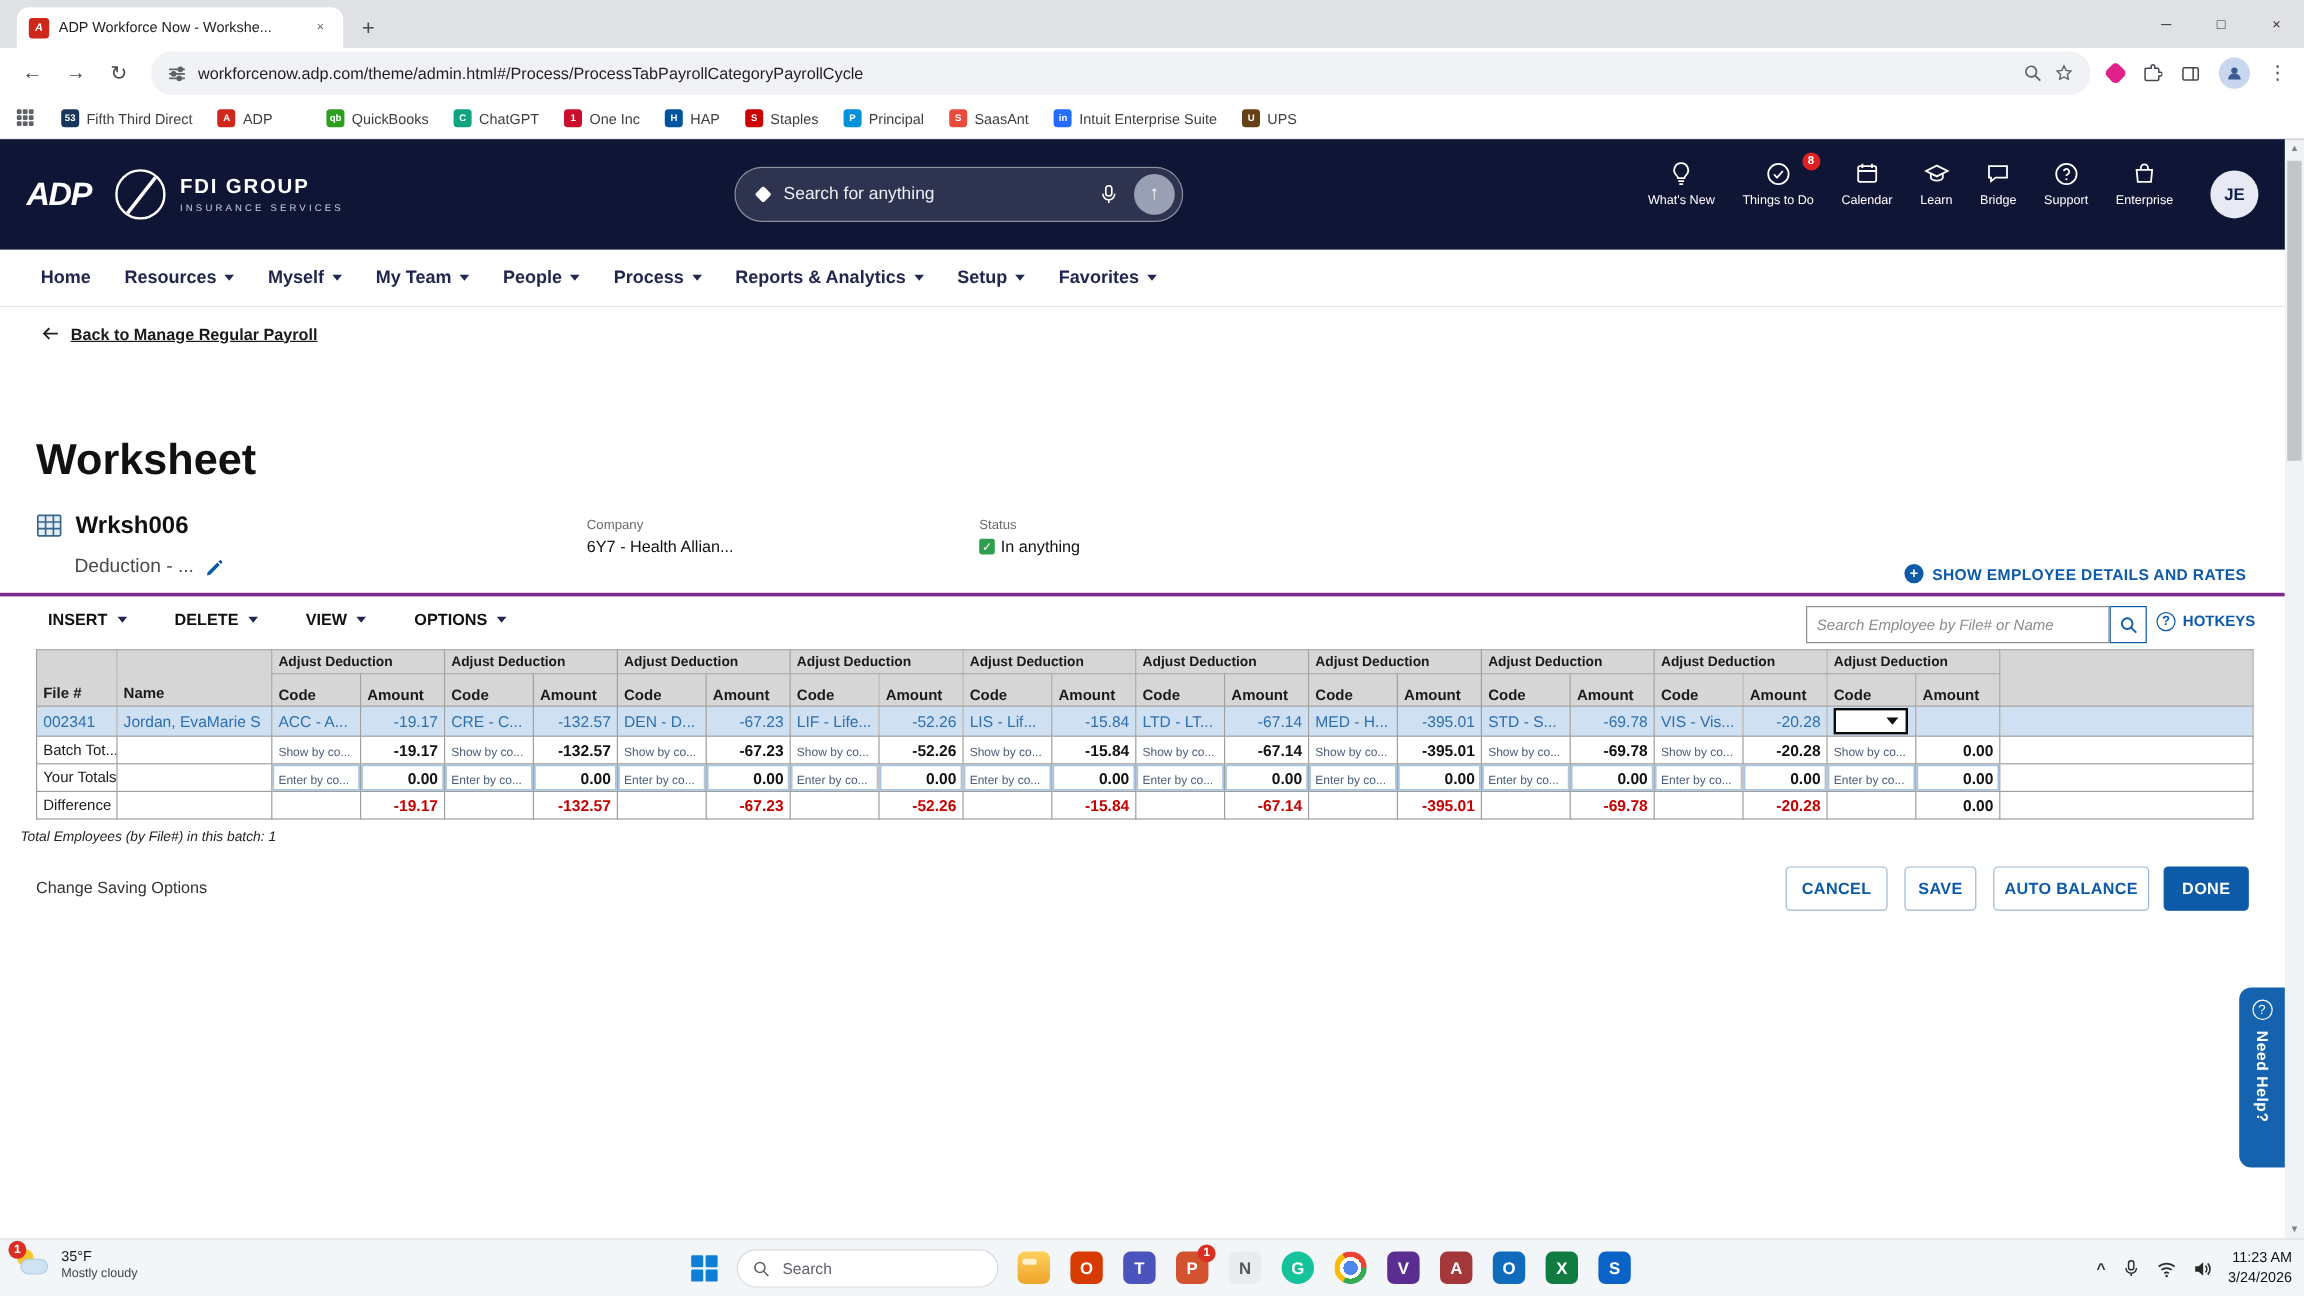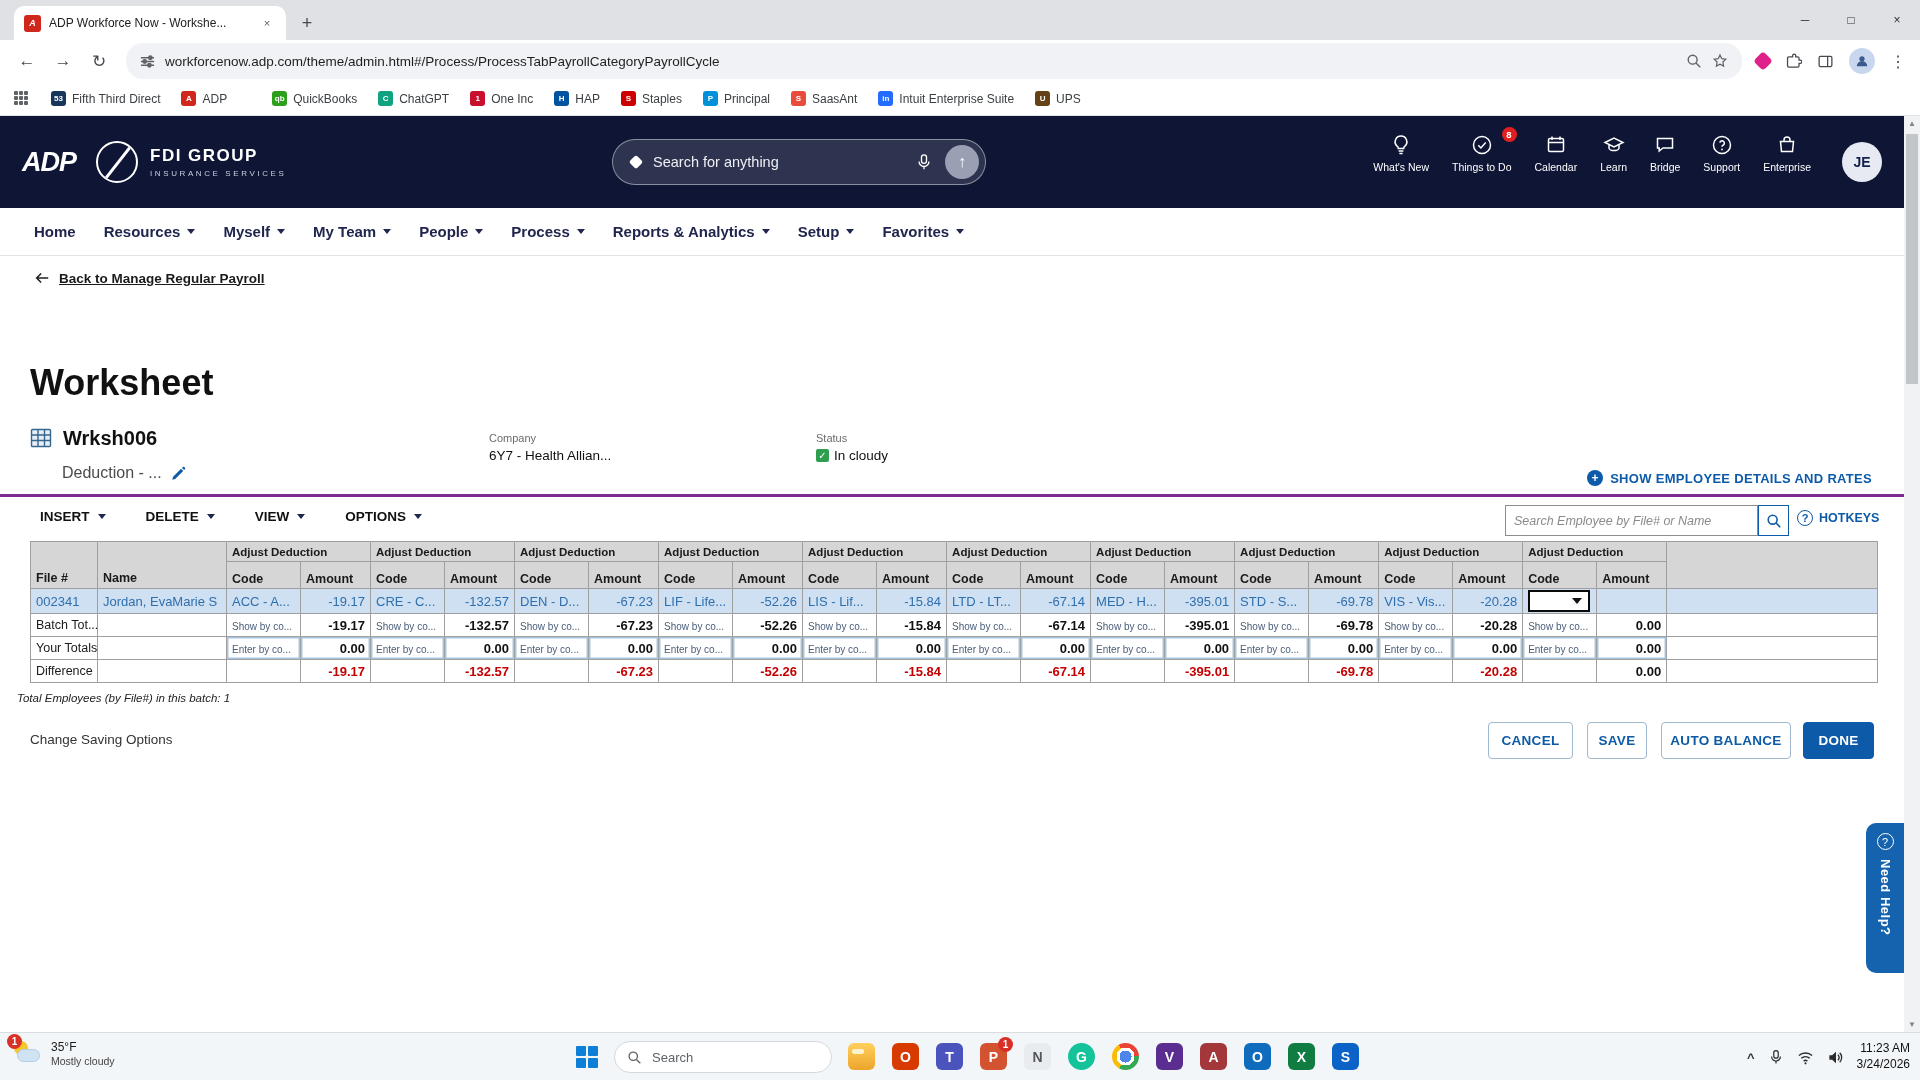--- a/index.html
+++ b/index.html
@@ -409,21 +409,21 @@
   </div>
 
   <div class="blk company-blk">
     <div class="blk-label">Company</div>
     <div class="blk-value">6Y7 - Health Allian...</div>
   </div>
   <div class="blk status-blk">
     <div class="blk-label">Status</div>
     <div class="blk-value status-val">
       <span class="check-box">✓</span>
-      <span>In cloudy</span>
+      <span>In anything</span>
     </div>
   </div>
 
   <span class="show-details">
     <span class="plus-circle">+</span>
     <span>SHOW EMPLOYEE DETAILS AND RATES</span>
   </span>
 
   <div class="purple-rule"></div>
 

